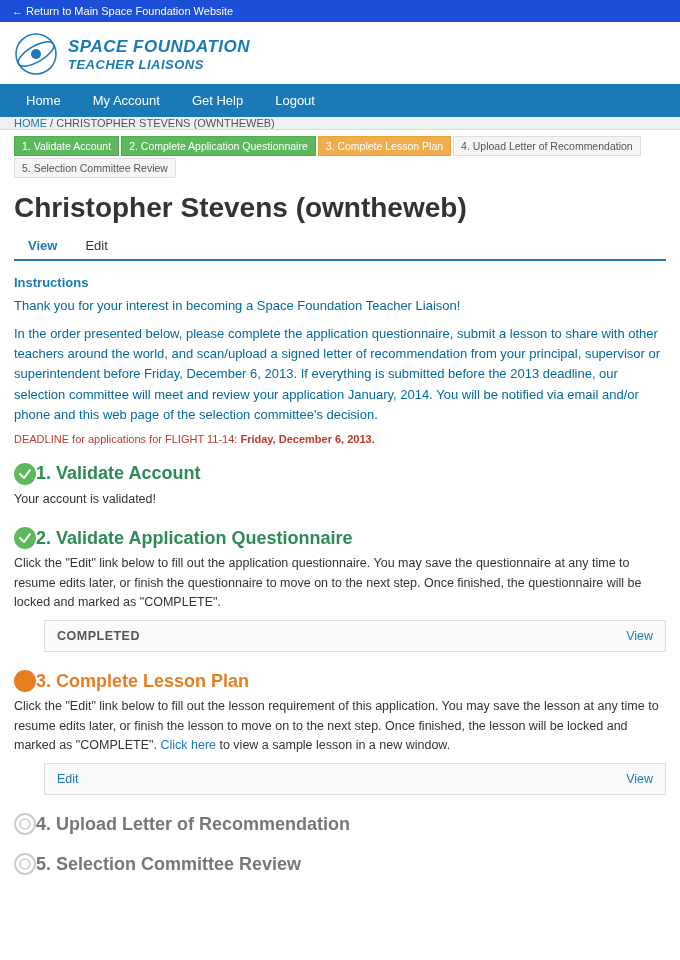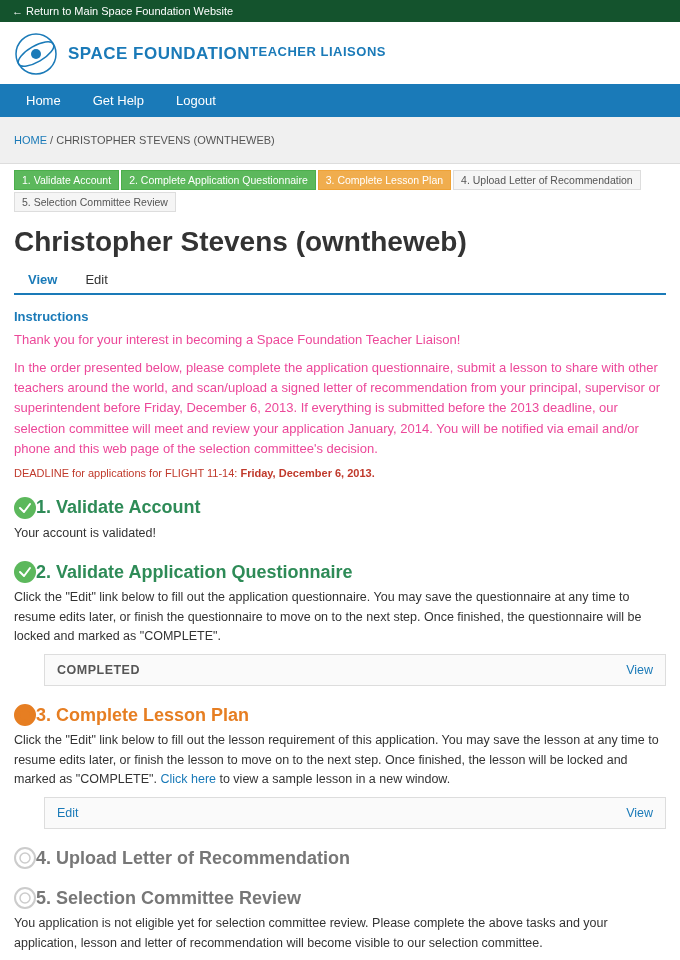--- a/index.html
+++ b/index.html
@@ -1,61 +1,61 @@
 <!DOCTYPE html>
 <html><head>
   <meta charset="utf-8">
   <style>
     * { box-sizing: border-box; margin: 0; padding: 0; }
     body { font-family: Arial, sans-serif; font-size: 13px; color: #333; background: #fff; width: 680px; }
 
     
     .top-bar {
-      background: #14532d;
+      background: #1d4ed8;
       color: #fff;
       font-size: 11px;
       padding: 5px 12px;
     }
     .top-bar a { color: #fff; text-decoration: none; }
 
     
     .logo-area {
       padding: 10px 14px 8px 14px;
       display: flex;
       align-items: center;
       background: #fff;
     }
     .logo-icon {
       width: 44px;
       height: 44px;
       margin-right: 10px;
       flex-shrink: 0;
     }
-    .logo-text-block { display: flex; flex-direction: row; }
+    .logo-text-block { display: flex; flex-direction: column; font-style: italic; }
     .logo-text-top { font-size: 17px; font-weight: bold; color: #1a7ab8; letter-spacing: 0.5px; }
     .logo-text-bottom { font-size: 13px; font-weight: bold; color: #1a7ab8; letter-spacing: 0.5px; }
 
     
     .nav-bar {
       background: #1a7ab8;
       display: flex;
       padding: 0 10px;
     }
     .nav-bar a {
       color: #fff;
       text-decoration: none;
       padding: 9px 16px;
       font-size: 13px;
       display: block;
     }
 
     
     .breadcrumb {
       background: #f0f0f0;
-      padding: 17px 14px;
+      padding: 0 14px;
       font-size: 11px;
       color: #888;
       border-bottom: 1px solid #ddd;
     }
     .breadcrumb a { color: #1a7ab8; text-decoration: none; font-size: 11px; }
     .breadcrumb span { color: #555; }
 
     
     .steps-bar {
       display: flex;
@@ -111,21 +111,21 @@
     .section-heading {
       color: #1a7ab8;
       font-size: 13px;
       font-weight: bold;
       margin-bottom: 6px;
     }
 
     .instructions-text {
       font-size: 13px;
       line-height: 1.55;
-      color: #ec4899;
+      color: #0369a1;
       margin-bottom: 8px;
     }
 
     .deadline-text {
       color: #c0392b;
       font-size: 11px;
       margin-bottom: 14px;
     }
     .deadline-text strong { font-weight: bold; }
 
@@ -222,20 +222,21 @@
     <circle cx="22" cy="22" r="5" fill="#1a7ab8"></circle>
   </svg>
   <div class="logo-text-block">
     <span class="logo-text-top">SPACE FOUNDATION</span>
     <span class="logo-text-bottom">TEACHER LIAISONS</span>
   </div>
 </div>
 
 <nav class="nav-bar">
   <a href="#">Home</a>
+  <a href="#">My Account</a>
   <a href="#">Get Help</a>
   <a href="#">Logout</a>
 </nav>
 
 <div class="breadcrumb">
   <a href="#">HOME</a>
   <span> / </span>
   <span>CHRISTOPHER STEVENS (OWNTHEWEB)</span>
 </div>
 
@@ -341,16 +342,15 @@
       <span class="circle-icon circle-empty">
         <svg viewBox="0 0 14 14" fill="none">
             <circle cx="7" cy="7" r="5" fill="none" stroke="#ccc" stroke-width="1.5"></circle>
           </svg>
       </span>
       <span class="step-title gray">
         <span>5.</span>
         <span>Selection Committee Review</span>
       </span>
     </div>
-    <div class="step-body">You application is not eligible yet for selection committee review. Please complete the above tasks and your application, lesson and letter of recommendation will become visible to our selection committee.</div>
   </div>
 
 </div>
 
 </body></html>

